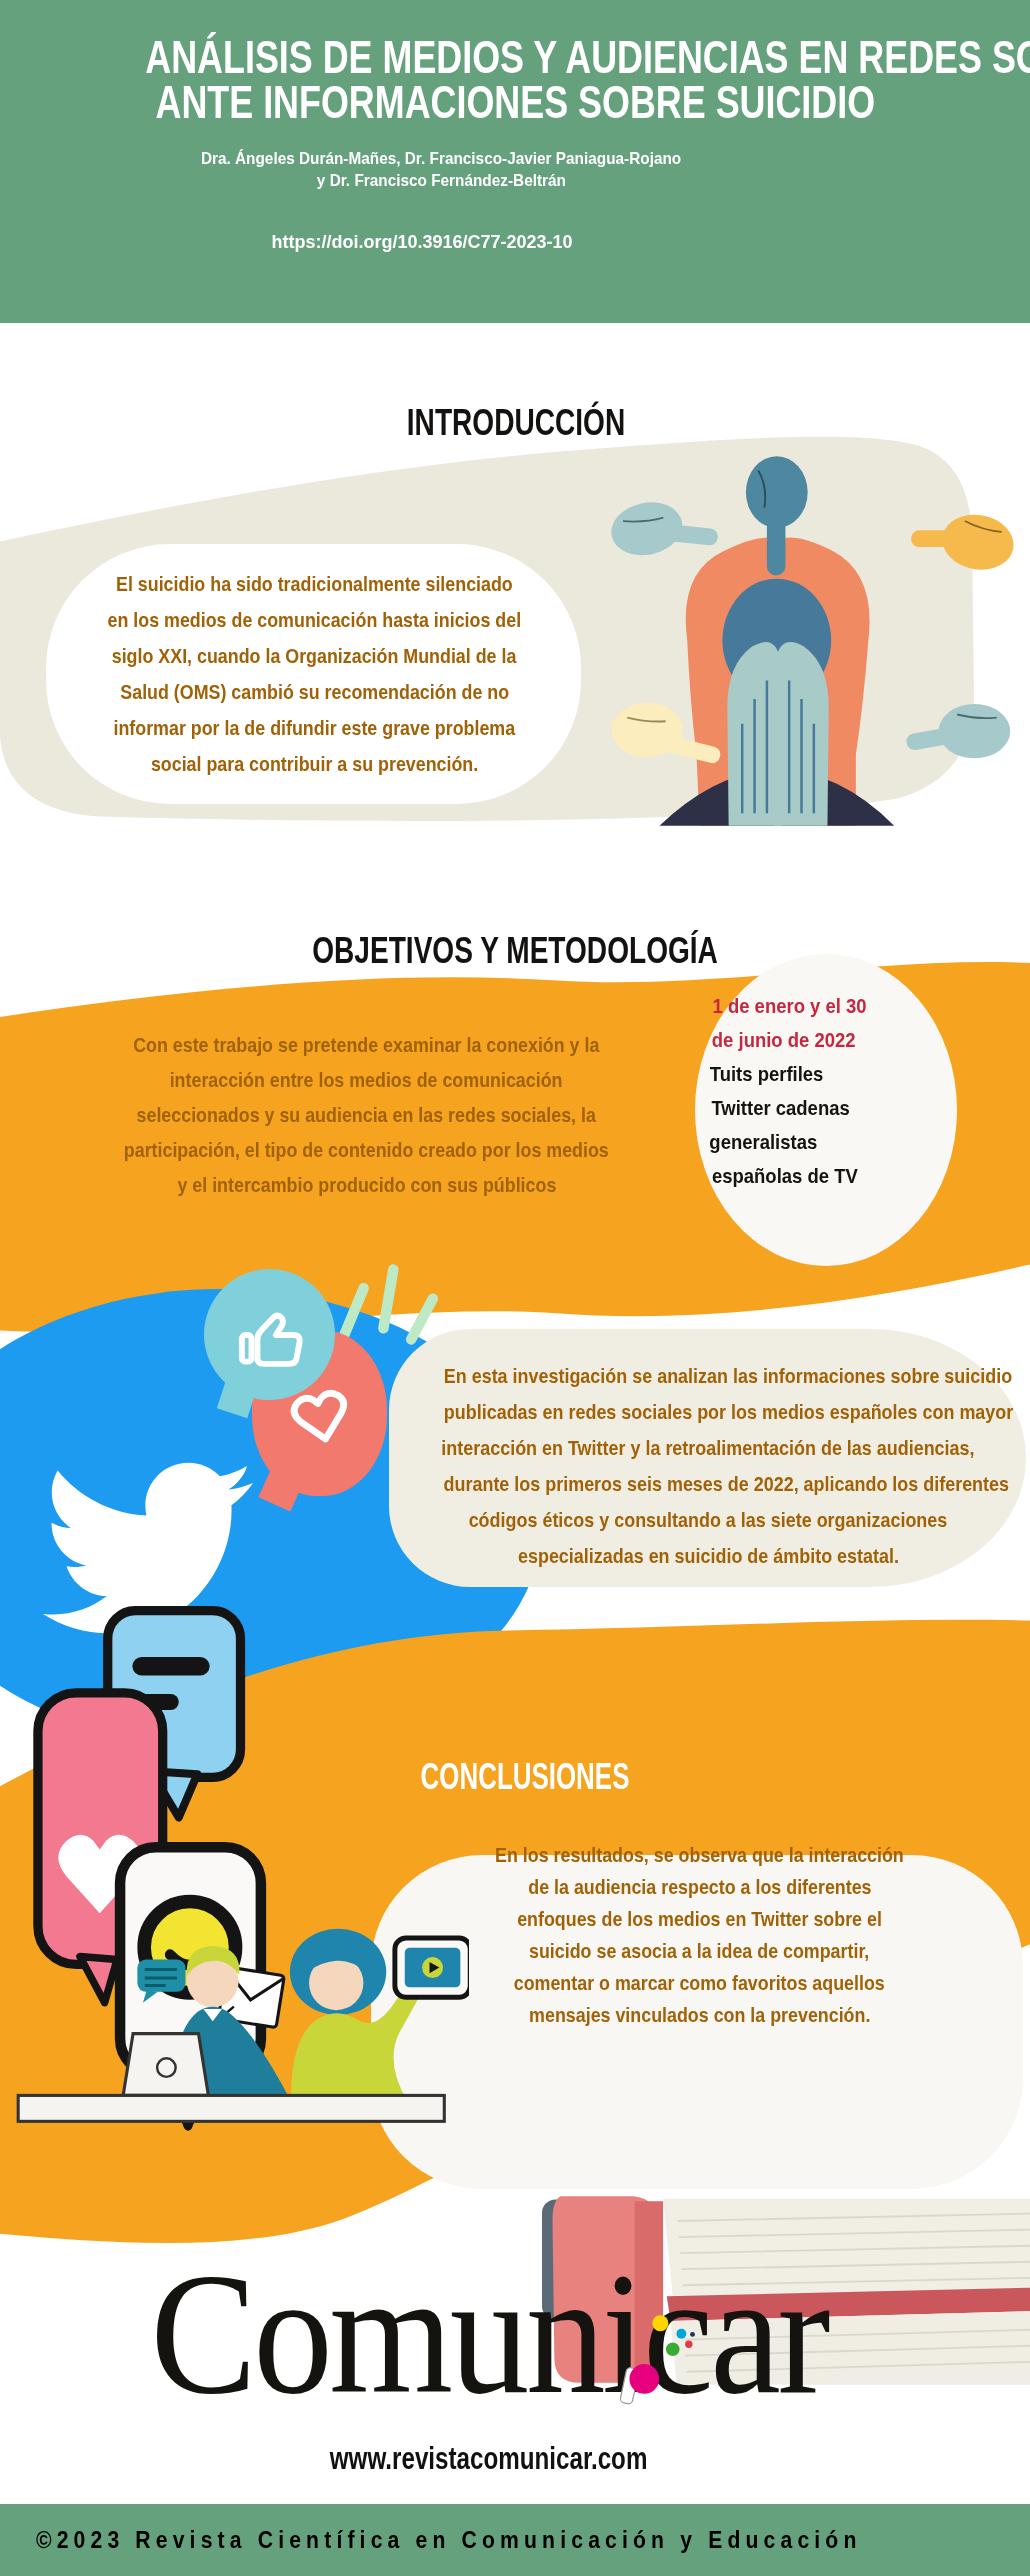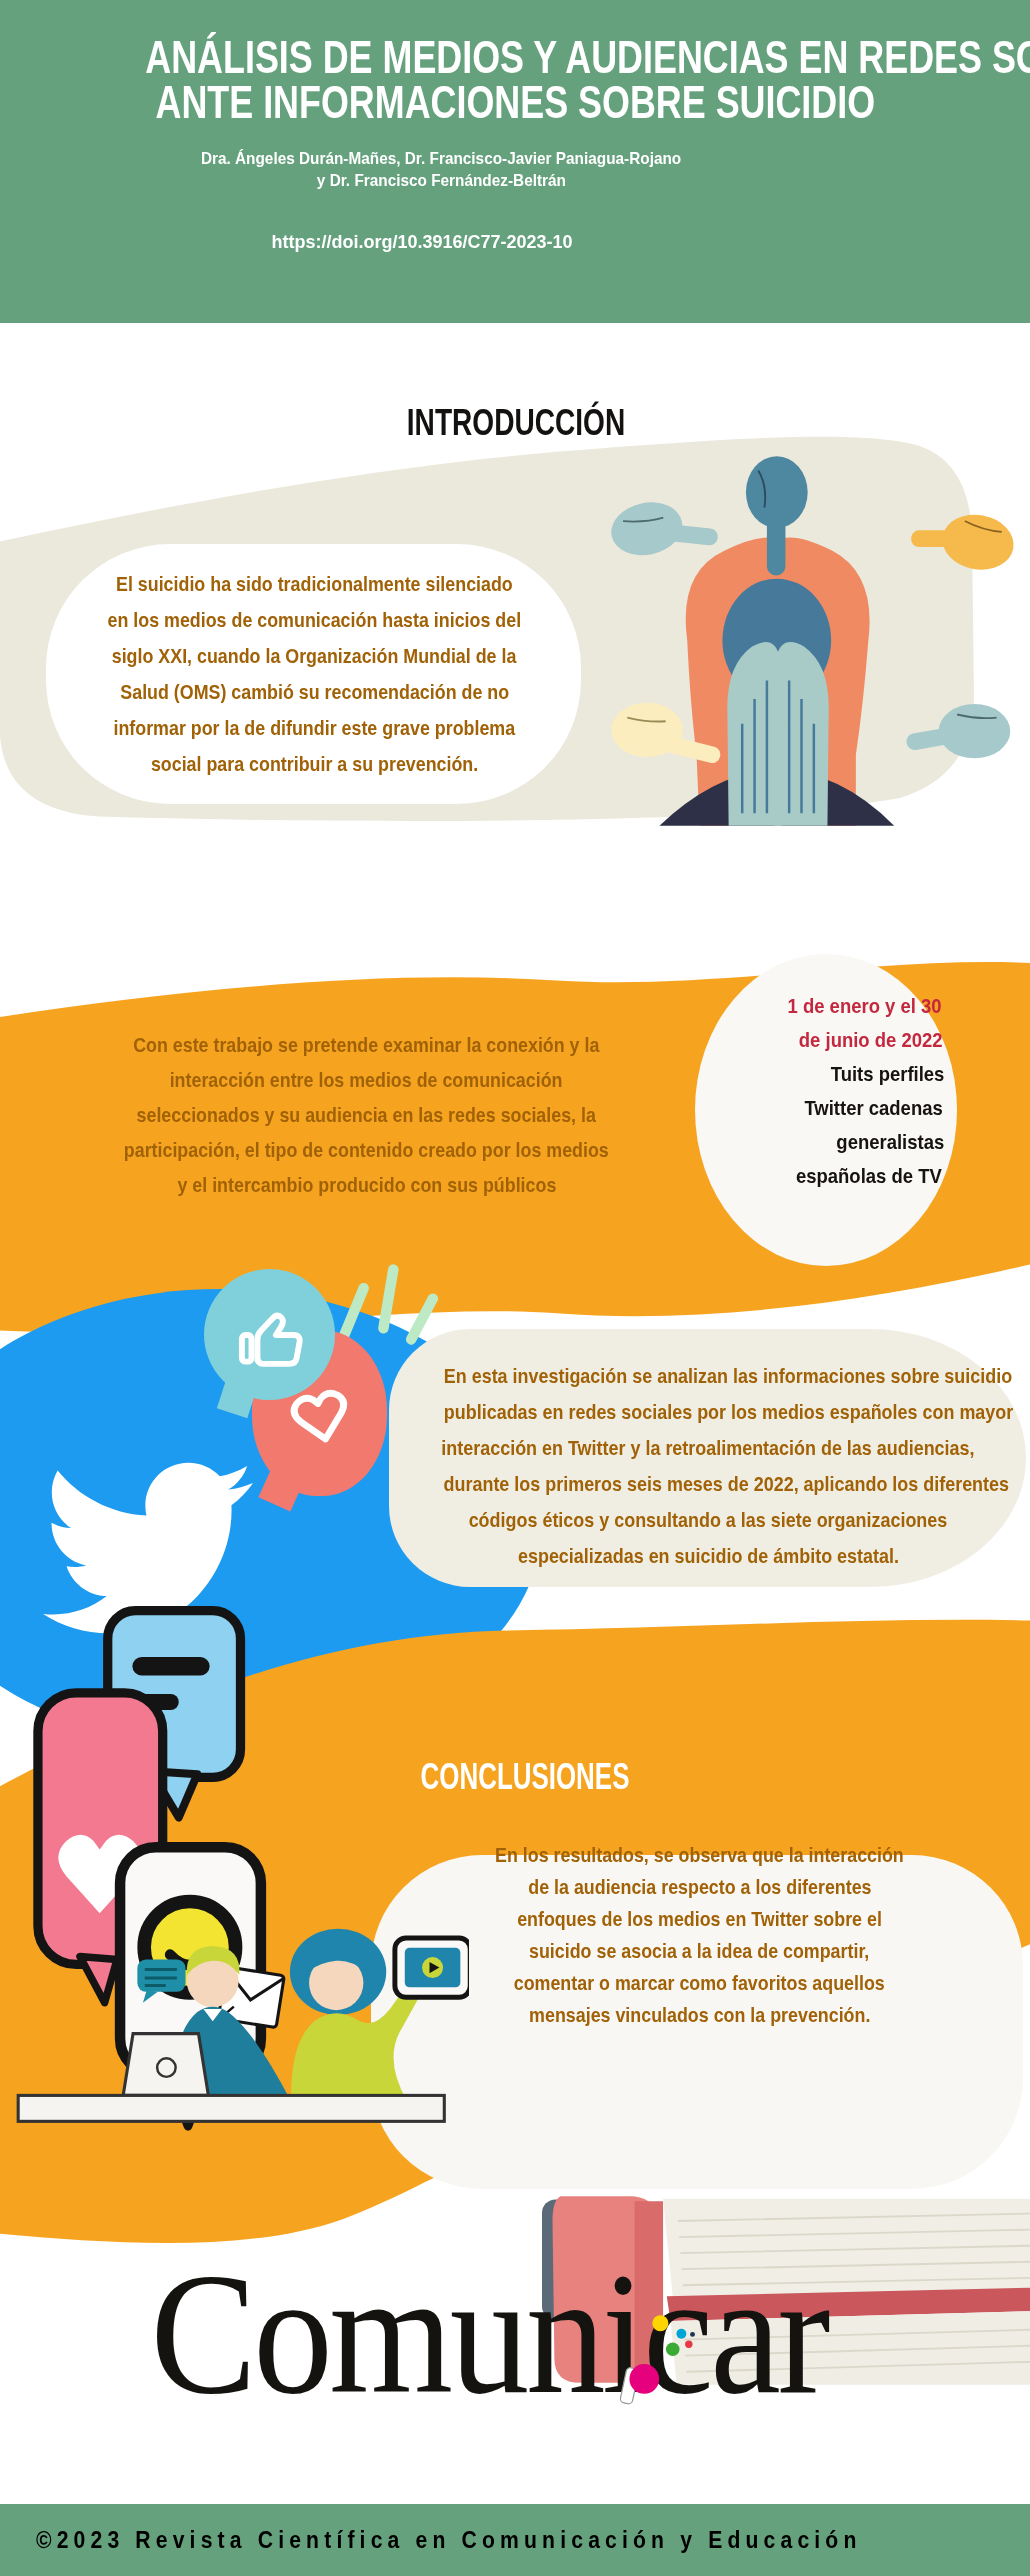--- a/index.html
+++ b/index.html
@@ -20,21 +20,21 @@
   #doi-wrap{position:absolute;left:0;top:232px;width:844px;color:#ffffff;font-weight:700;font-size:18px;text-align:center;}
   
   .sec-heading{width:1031px;left:0;text-align:center;font-weight:800;color:#141210;white-space:nowrap;margin-top:40px;}
   
   #intro-blob-white{left:46px;top:544px;width:535px;height:260px;background:#ffffff;border-radius:124px;}
   .body-block{font-weight:700;color:#a16207;text-align:center;}
   #intro-text{left:67px;top:566px;width:495px;font-size:21px;line-height:36px;}
   
   #obj-text{left:34px;top:1027px;width:665px;font-size:21px;line-height:35px;}
   #egg{left:695px;top:954px;width:262px;height:312px;background:#f9f8f4;border-radius:50%;}
-  #egg-text{left:702px;top:989px;width:250px;font-size:21px;line-height:34px;font-weight:700;text-align:right;}
+  #egg-text{left:702px;top:989px;width:250px;font-size:21px;line-height:34px;font-weight:700;text-align:left;}
   .red-line{color:#C4283F;}
   
   #twitter-blob{left:-105px;top:1289px;width:649px;height:457px;background:#1D9BF0;border-radius:50%;}
   #bubble-teal{left:204px;top:1269px;width:131px;height:131px;background:#7FD0DB;border-radius:50%;}
   #bubble-teal::after{content:"";position:absolute;left:17.3px;bottom:-13.6px;width:32px;height:32px;background:#7FD0DB;transform:rotate(18deg);}
   #bubble-coral{left:252px;top:1330px;width:135px;height:166px;background:#F2796E;border-radius:48%;}
   #bubble-coral::after{content:"";position:absolute;left:12.4px;bottom:-10px;width:35px;height:35px;background:#F2796E;transform:rotate(24deg);}
   .bubble-icon{position:absolute;left:50%;top:50%;transform:translate(-50%,-50%);}
   #beige-box{left:389px;top:1329px;width:637px;height:258px;background:#F0EEE3;
              border-radius:93px 179px 179px 93px / 93px 148px 148px 93px;}
@@ -120,20 +120,23 @@
   <div id="intro-blob-white" class="abs"></div>
   <div id="intro-text" class="abs body-block">
     <span class="cx cx85" style="white-space:nowrap;">El suicidio ha sido tradicionalmente silenciado</span><br>
     <span class="cx cx85" style="white-space:nowrap;">en los medios de comunicación hasta inicios del</span><br>
     <span class="cx cx85" style="white-space:nowrap;">siglo XXI, cuando la Organización Mundial de la</span><br>
     <span class="cx cx85" style="white-space:nowrap;">Salud (OMS) cambió su recomendación de no</span><br>
     <span class="cx cx85" style="white-space:nowrap;">informar por la de difundir este grave problema</span><br>
     <span class="cx cx85" style="white-space:nowrap;">social para contribuir a su prevención.</span>
   </div>
 
+  <div class="abs sec-heading" style="top:890px;font-size:36px;">
+    <span class="cx cx78">OBJETIVOS Y METODOLOGÍA</span>
+  </div>
 
   <svg class="abs" style="left:0;top:952px;" width="1031" height="402" viewBox="0 0 1667 650" preserveAspectRatio="none">
     <path d="M0 105 C 300 60, 620 28, 900 46 C 1150 62, 1430 6, 1667 18 L 1667 505 C 1430 560, 1150 604, 900 584 C 640 566, 330 628, 0 612 Z" fill="#F6A41F"></path>
   </svg>
 
   <div id="obj-text" class="abs body-block">
     <span class="cx cx85" style="white-space:nowrap;">Con este trabajo se pretende examinar la conexión y la</span><br>
     <span class="cx cx85" style="white-space:nowrap;">interacción entre los medios de comunicación</span><br>
     <span class="cx cx85" style="white-space:nowrap;">seleccionados y su audiencia en las redes sociales, la</span><br>
     <span class="cx cx85" style="white-space:nowrap;">participación, el tipo de contenido creado por los medios</span><br>
@@ -280,20 +283,23 @@
   <svg class="abs" style="left:612px;top:2275px;" width="93" height="133" viewBox="0 0 150 215">
     <rect x="18" y="150" width="20" height="58" rx="7" fill="#ffffff" stroke="#999999" stroke-width="2" transform="rotate(12 28 179)"></rect>
     <circle cx="52" cy="168" r="24" fill="#E6007E"></circle>
     <circle cx="78" cy="78" r="13" fill="#FFD500"></circle>
     <circle cx="98" cy="120" r="11" fill="#3AAA35"></circle>
     <circle cx="112" cy="95" r="8" fill="#00A5D8"></circle>
     <circle cx="124" cy="112" r="6" fill="#E63946"></circle>
     <circle cx="130" cy="96" r="4" fill="#1D3557"></circle>
   </svg>
 
+  <div id="website-wrap" class="abs">
+    <a href="#" class="cx cx78">www.revistacomunicar.com</a>
+  </div>
 
   <div id="footer-bar" class="abs">
     <div class="bar-text">
         <span class="cx cx92">©2023 Revista Científica en Comunicación y Educación</span>
       </div>
   </div>
 
 </div>
 
 

